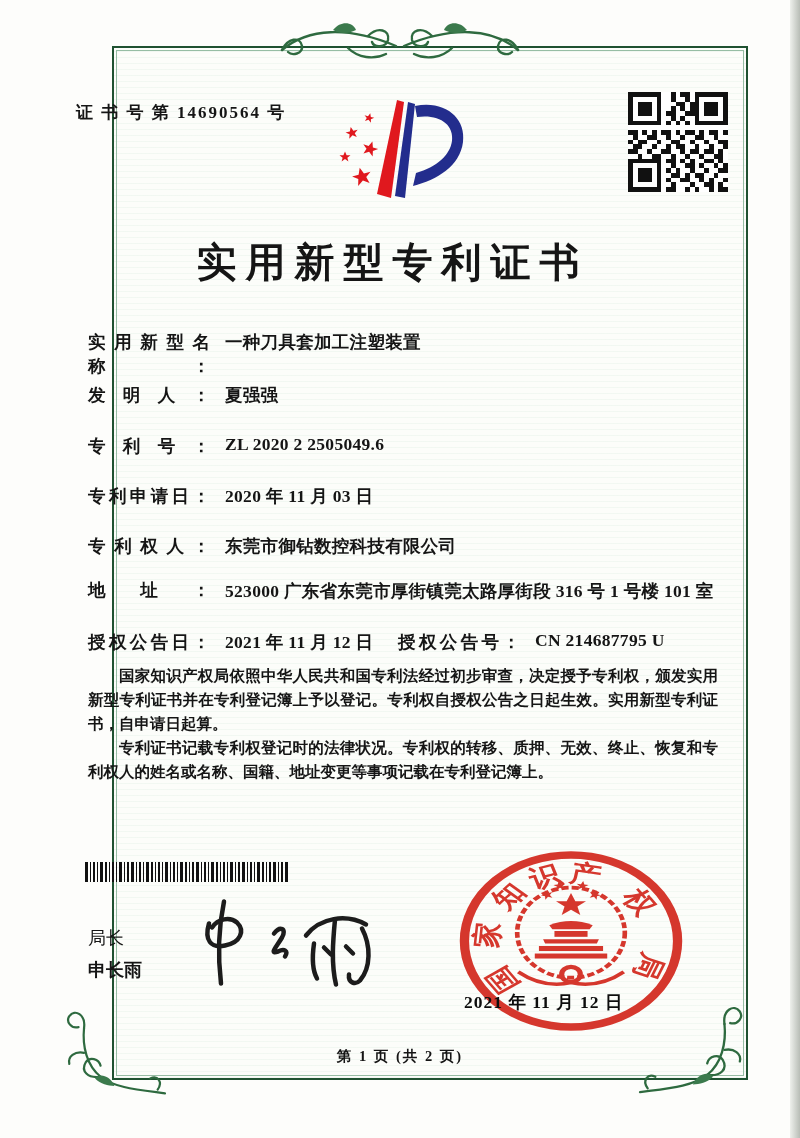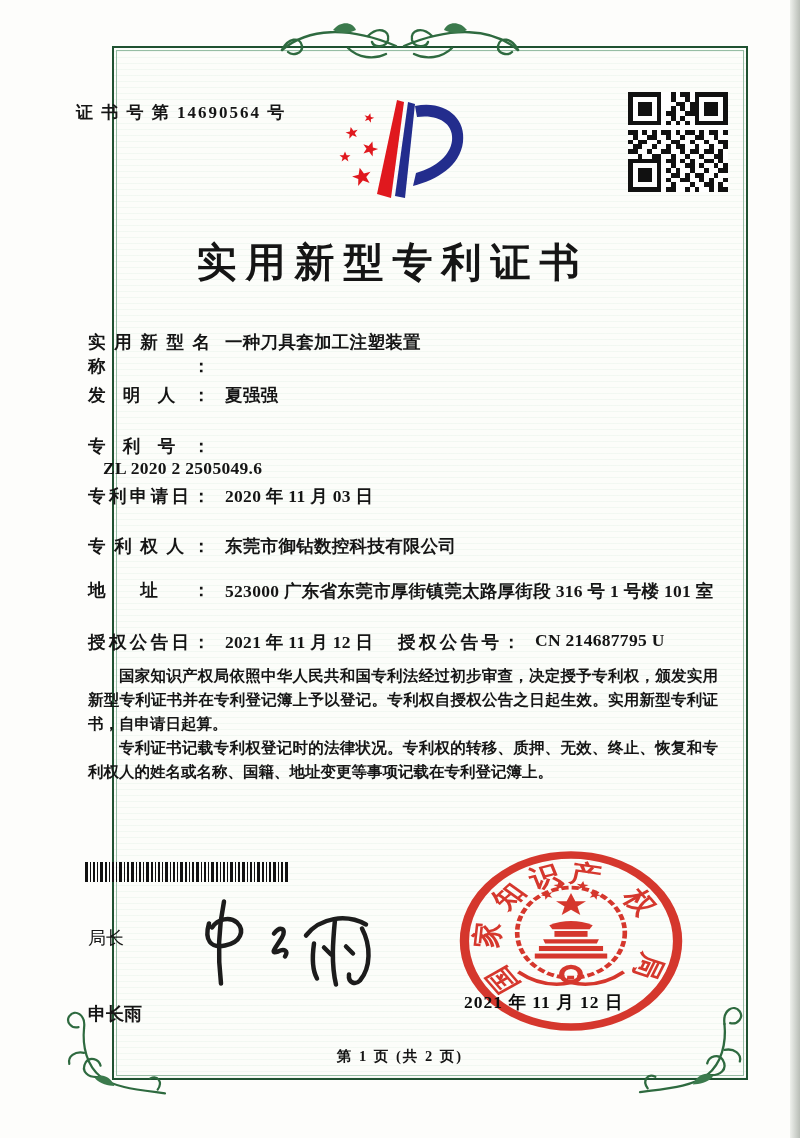--- a/index.html
+++ b/index.html
@@ -31,36 +31,36 @@
 
   .title { position:absolute; left:0; width:785px; top:227px; text-align:center;
     font-size:40px; font-weight:700; letter-spacing:9px;margin-top:8px; }
 
   .row { position:absolute; left:88px; display:flex; font-size:17.5px; }
   .lab { display:block; flex:none; width:122px; font-weight:700;
     text-align:justify; text-align-last:justify; }
   .val { margin-left:15px; font-weight:600; letter-spacing:.3px; }
   .r-name     { top:330px; }
   .r-inventor { top:383px; }
-  .r-patno    { top:434px;flex-direction:column; }
+  .r-patno    { top:434px; }
   .r-filing   { top:484px; }
   .r-patentee { top:534px; }
   .r-address  { top:578px; }
   .r-address .val { width:502px; line-height:1.55; }
   .r-grantd   { top:630px; }
   .r-grantn   { top:630px; left:398px; }
 
   .paras { position:absolute; left:88px; top:664px; width:630px;
     font-size:15.5px; line-height:24px; font-weight:600; text-align:justify; }
   .paras p { text-indent:2em; }
 
   .barcode { position:absolute; left:85px; top:862px; }
 
   .signer-title { position:absolute; left:88px; top:926px; font-size:18px; font-weight:400; }
-  .signer-name  { position:absolute; left:88px; top:1002px; font-size:18px; font-weight:700; }
+  .signer-name  { position:absolute; left:88px; top:958px; font-size:18px; font-weight:700; }
   .signature { position:absolute; left:194px; top:893px; z-index:3; }
   .signature path { stroke:#1c1c1c; stroke-width:4.5; fill:none; stroke-linecap:round; stroke-linejoin:round; }
 
   .seal { position:absolute; left:452px; top:845px; z-index:4; opacity:.93; }
   .seal-date { position:absolute; left:464px; top:990px; z-index:5;
     font-size:17.5px; font-weight:700; letter-spacing:1px; color:#0d0d0d; }
 
   .footer-page { position:absolute; left:0; width:800px; top:1047px; text-align:center;
     font-size:14.5px; font-weight:600; letter-spacing:2px; }
   .footer-note { position:absolute; left:0; width:800px; top:1097px; text-align:center;

